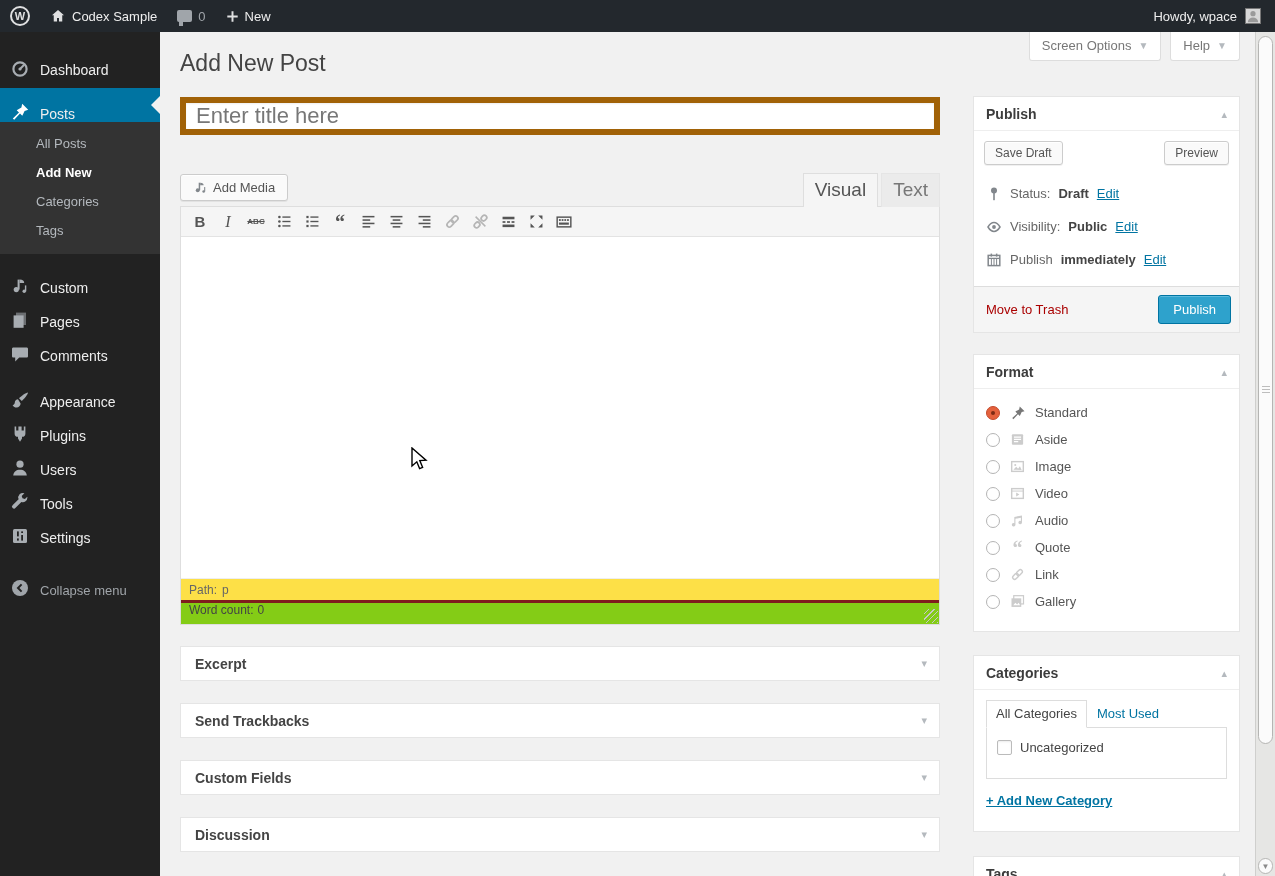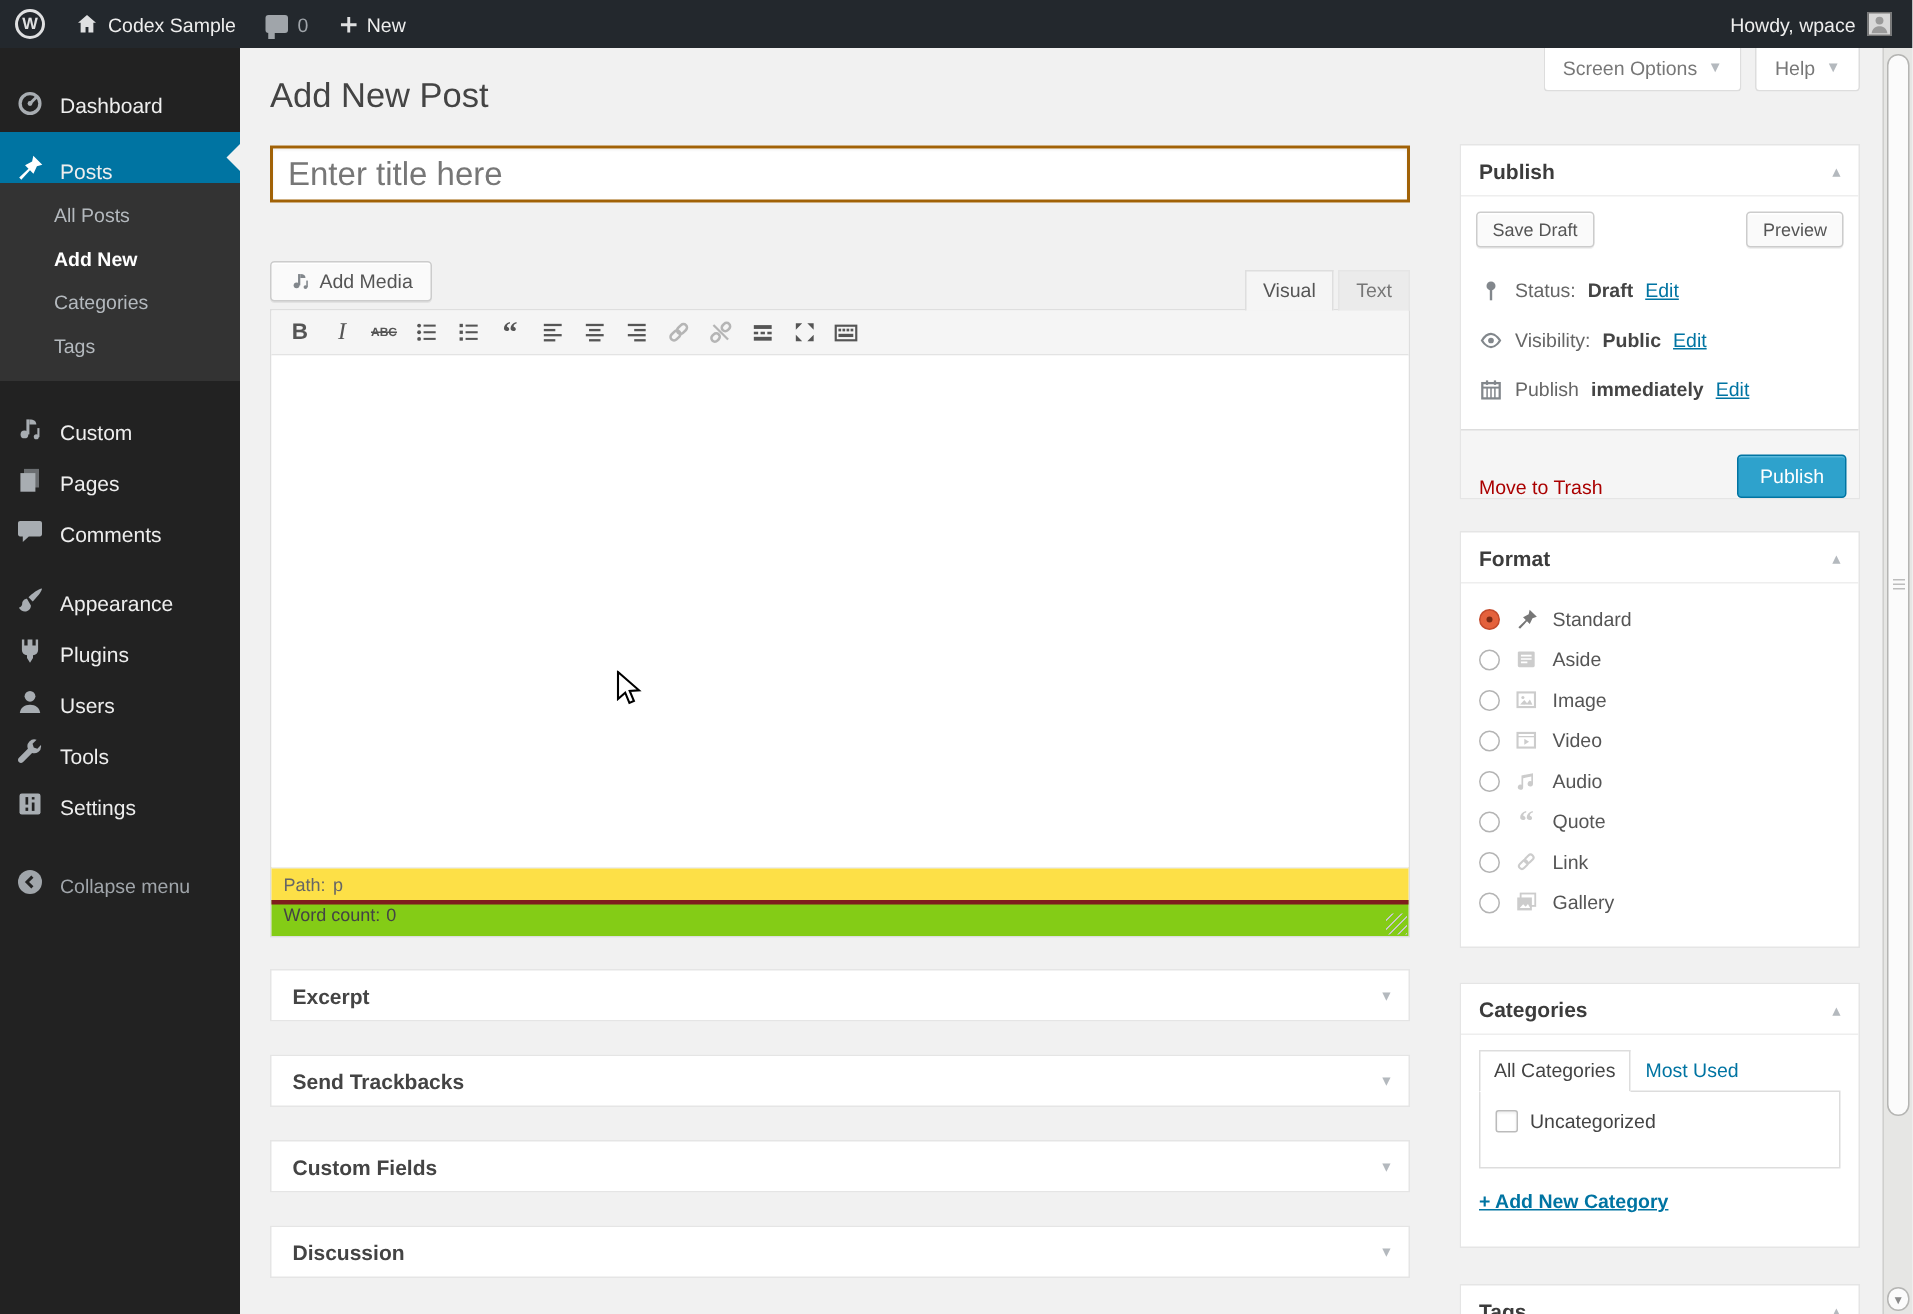--- a/index.html
+++ b/index.html
@@ -62,37 +62,37 @@
   .screen-tabs { position:absolute; top:0; right:15px; display:flex; gap:9px; z-index:5; }
   .screen-tab {
     background:#fff; border:1px solid #ddd; border-top:none; border-radius:0 0 3px 3px;
     color:#777; font-size:13px; padding:6px 12px 7px; display:flex; align-items:center; gap:7px; cursor:pointer;
   }
   .tri-down { font-size:10px; color:#b4b9be; }
   .page-title { position:absolute; left:20px; top:18px; font-size:23px; font-weight:400; color:#444; }
 
   .title-input {
     position:absolute; left:20px; top:65px; width:760px; height:38px;
-    border:2px solid #a16207; background:#fff; padding:3px 10px;
+    border:6px solid #a16207; background:#fff; padding:3px 10px;
     font-size:22px; color:#444; outline:none; box-shadow:inset 0 1px 2px rgba(0,0,0,.07);
     font-family:"Liberation Sans","DejaVu Sans",sans-serif;
   }
   .title-input::placeholder { color:#777; opacity:1; }
 
   
   .editor-wrap { position:absolute; left:20px; top:142px; width:760px; }
   .media-row { position:relative; height:32px; }
   .btn {
     display:inline-flex; align-items:center; gap:5px; background:#fafafa;
     border:1px solid #ccc; border-radius:3px; color:#555; font-size:12px;
     padding:4px 10px; cursor:pointer; box-shadow:inset 0 1px 0 #fff, 0 1px 0 rgba(0,0,0,.06);
   }
   .btn-large { font-size:13px; padding:5px 12px; }
   .editor-tabs { position:absolute; right:0; bottom:-1px; display:flex; gap:3px; }
-  .etab { padding:5px 11px 6px; font-size:13px; cursor:pointer; }
+  .etab { padding:5px 11px 6px; font-size:19px; cursor:pointer; }
   .etab.active { background:#f5f5f5; border:1px solid #dedede; border-bottom:none; color:#555; position:relative; z-index:2; }
   .etab.inactive { background:#ebebeb; border:1px solid #e5e5e5; border-bottom:none; color:#777; }
   .editor-box { border:1px solid #dedede; background:#fff; }
   .mce-toolbar {
     height:30px; background:#f5f5f5; border-bottom:1px solid #e3e3e3;
     display:flex; align-items:center; padding-left:6px; gap:2px;
   }
   .tb-btn {
     width:26px; height:24px; display:flex; align-items:center; justify-content:center;
     color:#555; cursor:pointer; border-radius:2px;
@@ -129,21 +129,21 @@
     padding:9px 12px 8px; border-bottom:1px solid #eee;
   }
   .postbox-header .panel-title { color:#3c3c3c; }
   .minor-actions { padding:10px; display:flex; justify-content:space-between; align-items:center; }
   .misc-section { padding:2px 12px 10px; }
   .misc-row { display:flex; align-items:center; gap:8px; height:33px; color:#666; }
   .misc-row .bold { color:#444; font-weight:bold; }
   .edit-link { color:#0074a2; text-decoration:underline; cursor:pointer; }
   .major-actions {
     height:46px; background:#f5f5f5; border-top:1px solid #ddd;
-    display:flex; align-items:flex-end; justify-content:space-between; padding:0 8px 0 12px;
+    display:flex; align-items:center; justify-content:space-between; padding:0 8px 0 12px;
   }
   .trash-link { color:#a00; cursor:pointer; }
   .publish-btn {
     background:#2ea2cc; border:1px solid #0074a2; border-radius:3px; color:#fff;
     font-size:13px; padding:6px 14px; cursor:pointer;
     box-shadow:inset 0 1px 0 rgba(120,200,230,.6);
   }
   .pub-icon { color:#82878c; flex:0 0 16px; }
 
   

